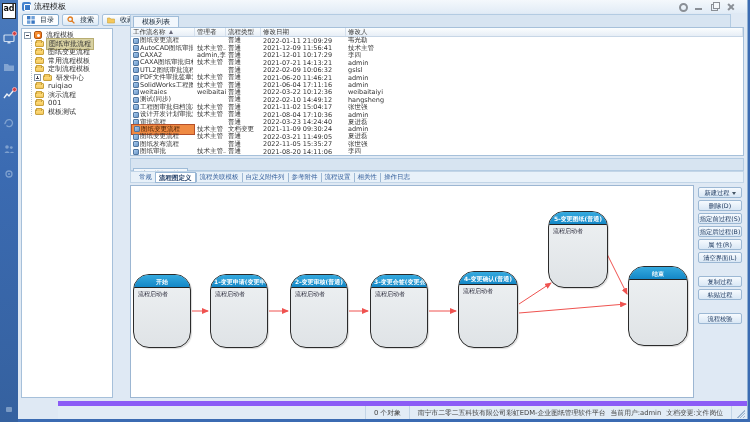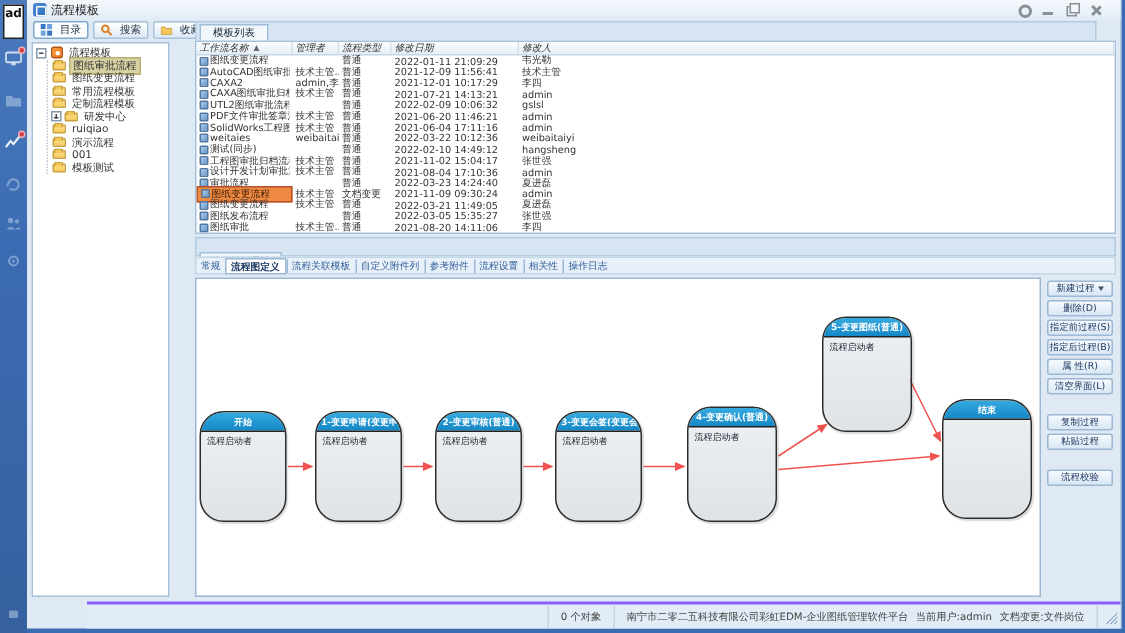--- a/index.html
+++ b/index.html
@@ -2,21 +2,21 @@
 <html><head>
 <meta charset="utf-8">
 <style>
   * { margin:0; padding:0; box-sizing:border-box; }
   html,body { width:750px; height:422px; overflow:hidden; }
   body { font-family:"DejaVu Sans","Liberation Sans",sans-serif; background:#3b6bb2; position:relative; font-size:7px; color:#333; }
 
   
   .rail { position:absolute; left:0; top:0; width:18px; height:422px;
           background:linear-gradient(180deg,#4a7abc,#3b6bb2 40%,#35619f); z-index:5; }
-  .rail-logo { position:absolute; left:2px; top:3px; width:14px; height:23px; background:#fff;
+  .rail-logo { position:absolute; left:2px; top:3px; width:14px; height:16px; background:#fff;
                border:1px solid #222; color:#111; font-size:8px; font-weight:bold; text-align:center; line-height:10px; }
   .rail-ic { position:absolute; left:3px; width:12px; height:12px; opacity:.9; }
   .rail-ic.dim { opacity:.45; }
   .rdot { position:absolute; right:-2px; top:-2px; width:5px; height:5px; border-radius:50%; background:#e53935; border:1px solid #ffb3b3; }
 
   
   .window { position:absolute; left:18px; top:0; right:2px; bottom:3px; background:#dfe9f4; border-right:1px solid #8fb0d2; }
 
   .titlebar { position:absolute; left:0; top:0; right:0; height:13px;
               background:linear-gradient(180deg,#f4f8fc,#e2ecf6); display:flex; align-items:center; padding-left:4px; }
@@ -55,36 +55,36 @@
   .folder { width:9px; height:6px; background:linear-gradient(180deg,#ffe28a,#f5c85c); border:1px solid #c9a23e; border-radius:1px; margin:0 2px 0 1px; position:relative; flex:0 0 auto;}
   .folder::before { content:""; position:absolute; left:0; top:-2px; width:4px; height:2px; background:#f5c85c; border:1px solid #c9a23e; border-bottom:none; border-radius:1px 1px 0 0;}
   .tree-label { font-size:7px; padding:0 2px; }
   .tree-row.selected .tree-label { background:#d8d1a2; border:1px solid #b8ad72; }
 
   
   .right-region { position:absolute; left:112px; top:27px; right:3px; bottom:21px; }
   .list { position:absolute; left:0; top:0; right:0; height:129px; background:#fff; border:1px solid #a6c0da; overflow:hidden; }
   .lrow { display:flex; height:7.4px; align-items:center; white-space:nowrap; }
   .lhead { height:9px; background:linear-gradient(180deg,#fbfdfe,#e7eef6); border-bottom:1px solid #c7d6e6; color:#333; }
-  .lhead .c { border-right:1px solid #d5e0ec; height:100%; display:flex; align-items:center;font-style:italic; }
+  .lhead .c { border-right:1px solid #d5e0ec; height:100%; display:flex; align-items:center; }
   .c { padding:0 2px; overflow:hidden; font-size:6.5px; }
   .c1 { width:64px; flex:0 0 auto; display:flex; align-items:center; gap:1px;}
   .c2 { width:31px; flex:0 0 auto; }
   .c3 { width:35px; flex:0 0 auto; }
   .c4 { width:85px; flex:0 0 auto; }
   .c5 { flex:1; }
   .sort-asc { width:0; height:0; border-left:2.5px solid transparent; border-right:2.5px solid transparent; border-bottom:4px solid #667; margin-left:2px; }
   .row-ic { width:6px; height:6px; flex:0 0 auto; background:linear-gradient(135deg,#a9cbee,#6a97c8); border:1px solid #51769f; border-radius:1px; }
   .lrow .name-text { overflow:hidden; text-overflow:clip; white-space:nowrap; }
   .lrow.selected .c1 { background:#ef8a43; border:1px solid #b5502a; color:#3c1a00; }
 
   
   .prop-bar { position:absolute; left:0; right:0; top:131px; height:13px; background:#d7e4f1; border:1px solid #b3cbe2; }
   .prop-tab { position:absolute; left:2px; top:1px; height:12px; padding:0 7px; background:#f2f7fc; border:1px solid #9fbcd8; border-bottom:none; font-size:6.5px; line-height:11px; color:#123;margin-top:8px; }
-  .tabs { position:absolute; left:0; right:0; top:144px; height:12px; background:#e8f1f9; border:1px solid #c2d5e7; display:flex; align-items:center; padding-left:0; }
+  .tabs { position:absolute; left:0; right:0; top:144px; height:12px; background:#e8f1f9; border:1px solid #c2d5e7; display:flex; align-items:center; padding-left:5px; }
   .tab { font-size:6.5px; color:#35609c; padding:0 3px; cursor:default; white-space:nowrap; }
   .tab:not(:first-child) { border-left:1px solid #9db8d4; }
   .tab.active { background:#fff; border:1px solid #9ab8d6; color:#15335e; font-weight:bold; height:11px; line-height:10px; }
 
   
   .canvas { position:absolute; left:0; top:158px; right:50px; bottom:0; background:#fff; border:1px solid #9cb6d2; overflow:hidden; }
   .edges { position:absolute; left:0; top:0; width:100%; height:100%; }
   .edges line { stroke:#ef5350; stroke-width:1; }
   .fc-node { position:absolute; border:1px solid #2b2b2b; border-radius:16px; background:linear-gradient(180deg,#eef1f3,#dfe3e6); overflow:hidden; box-shadow:1px 1px 1px rgba(0,0,0,.15); }
   .fc-head { height:13px; background:linear-gradient(180deg,#35aadf,#1487c6); border-bottom:1px solid #222; color:#fff; font-size:6px; font-weight:bold;
@@ -93,21 +93,21 @@
 
   
   .actions { position:absolute; right:0; top:158px; width:48px; bottom:0; display:flex; flex-direction:column; align-items:center; }
   .abtn { width:44px; height:11px; margin-top:2px; font-size:6.3px; color:#1f3a60; text-align:center; line-height:10px;
           background:linear-gradient(180deg,#f6fafe,#d9e7f5); border:1px solid #9cb8d4; border-radius:2px; white-space:nowrap; overflow:hidden; cursor:default; }
   .abtn:nth-child(7) { margin-top:13px; }
   .abtn:nth-child(9) { margin-top:13px; }
   .abtn:first-child::after { content:""; display:inline-block; margin-left:2px; width:0; height:0; border-left:2.5px solid transparent; border-right:2.5px solid transparent; border-top:3px solid #456; vertical-align:middle; }
 
   
-  .statusbar { position:absolute; left:0; right:0; bottom:0; height:18px; background:#e2ecf6; border-top:2px solid #8b5cf6; display:flex; align-items:center; font-size:6.8px; color:#444;margin-left:40px; }
+  .statusbar { position:absolute; left:0; right:0; bottom:0; height:18px; background:#e2ecf6; border-top:5px solid #8b5cf6; display:flex; align-items:center; font-size:6.8px; color:#444;margin-left:40px; }
   .sb-spacer { flex:1; height:100%; border-right:1px solid #c2d4e6; }
   .sb-cell { padding:0 8px; height:100%; display:flex; align-items:center; border-right:1px solid #c2d4e6; white-space:nowrap; }
   .sb-company { gap:5px; }
   .grip { width:10px; height:10px; margin:0 2px 0 3px; background:
           linear-gradient(135deg, transparent 60%, #9fb6cf 60%, #9fb6cf 66%, transparent 66%, transparent 74%, #9fb6cf 74%, #9fb6cf 80%, transparent 80%, transparent 88%, #9fb6cf 88%, #9fb6cf 94%, transparent 94%); }
 
   svg { display:block; }
 </style>
 </head>
 <body>
@@ -447,21 +447,21 @@
           <span class="c c5">夏进磊</span>
         </div>
 
         <div class="lrow">
           <span class="c c1">
             <span class="row-ic"></span>
             <span class="name-text">图纸发布流程</span>
           </span>
           <span class="c c2"></span>
           <span class="c c3">普通</span>
-          <span class="c c4">2022-03-05 15:35:27</span>
+          <span class="c c4">2022-11-05 15:35:27</span>
           <span class="c c5">张世强</span>
         </div>
 
         <div class="lrow">
           <span class="c c1">
             <span class="row-ic"></span>
             <span class="name-text">图纸审批</span>
           </span>
           <span class="c c2">技术主管...</span>
           <span class="c c3">普通</span>

